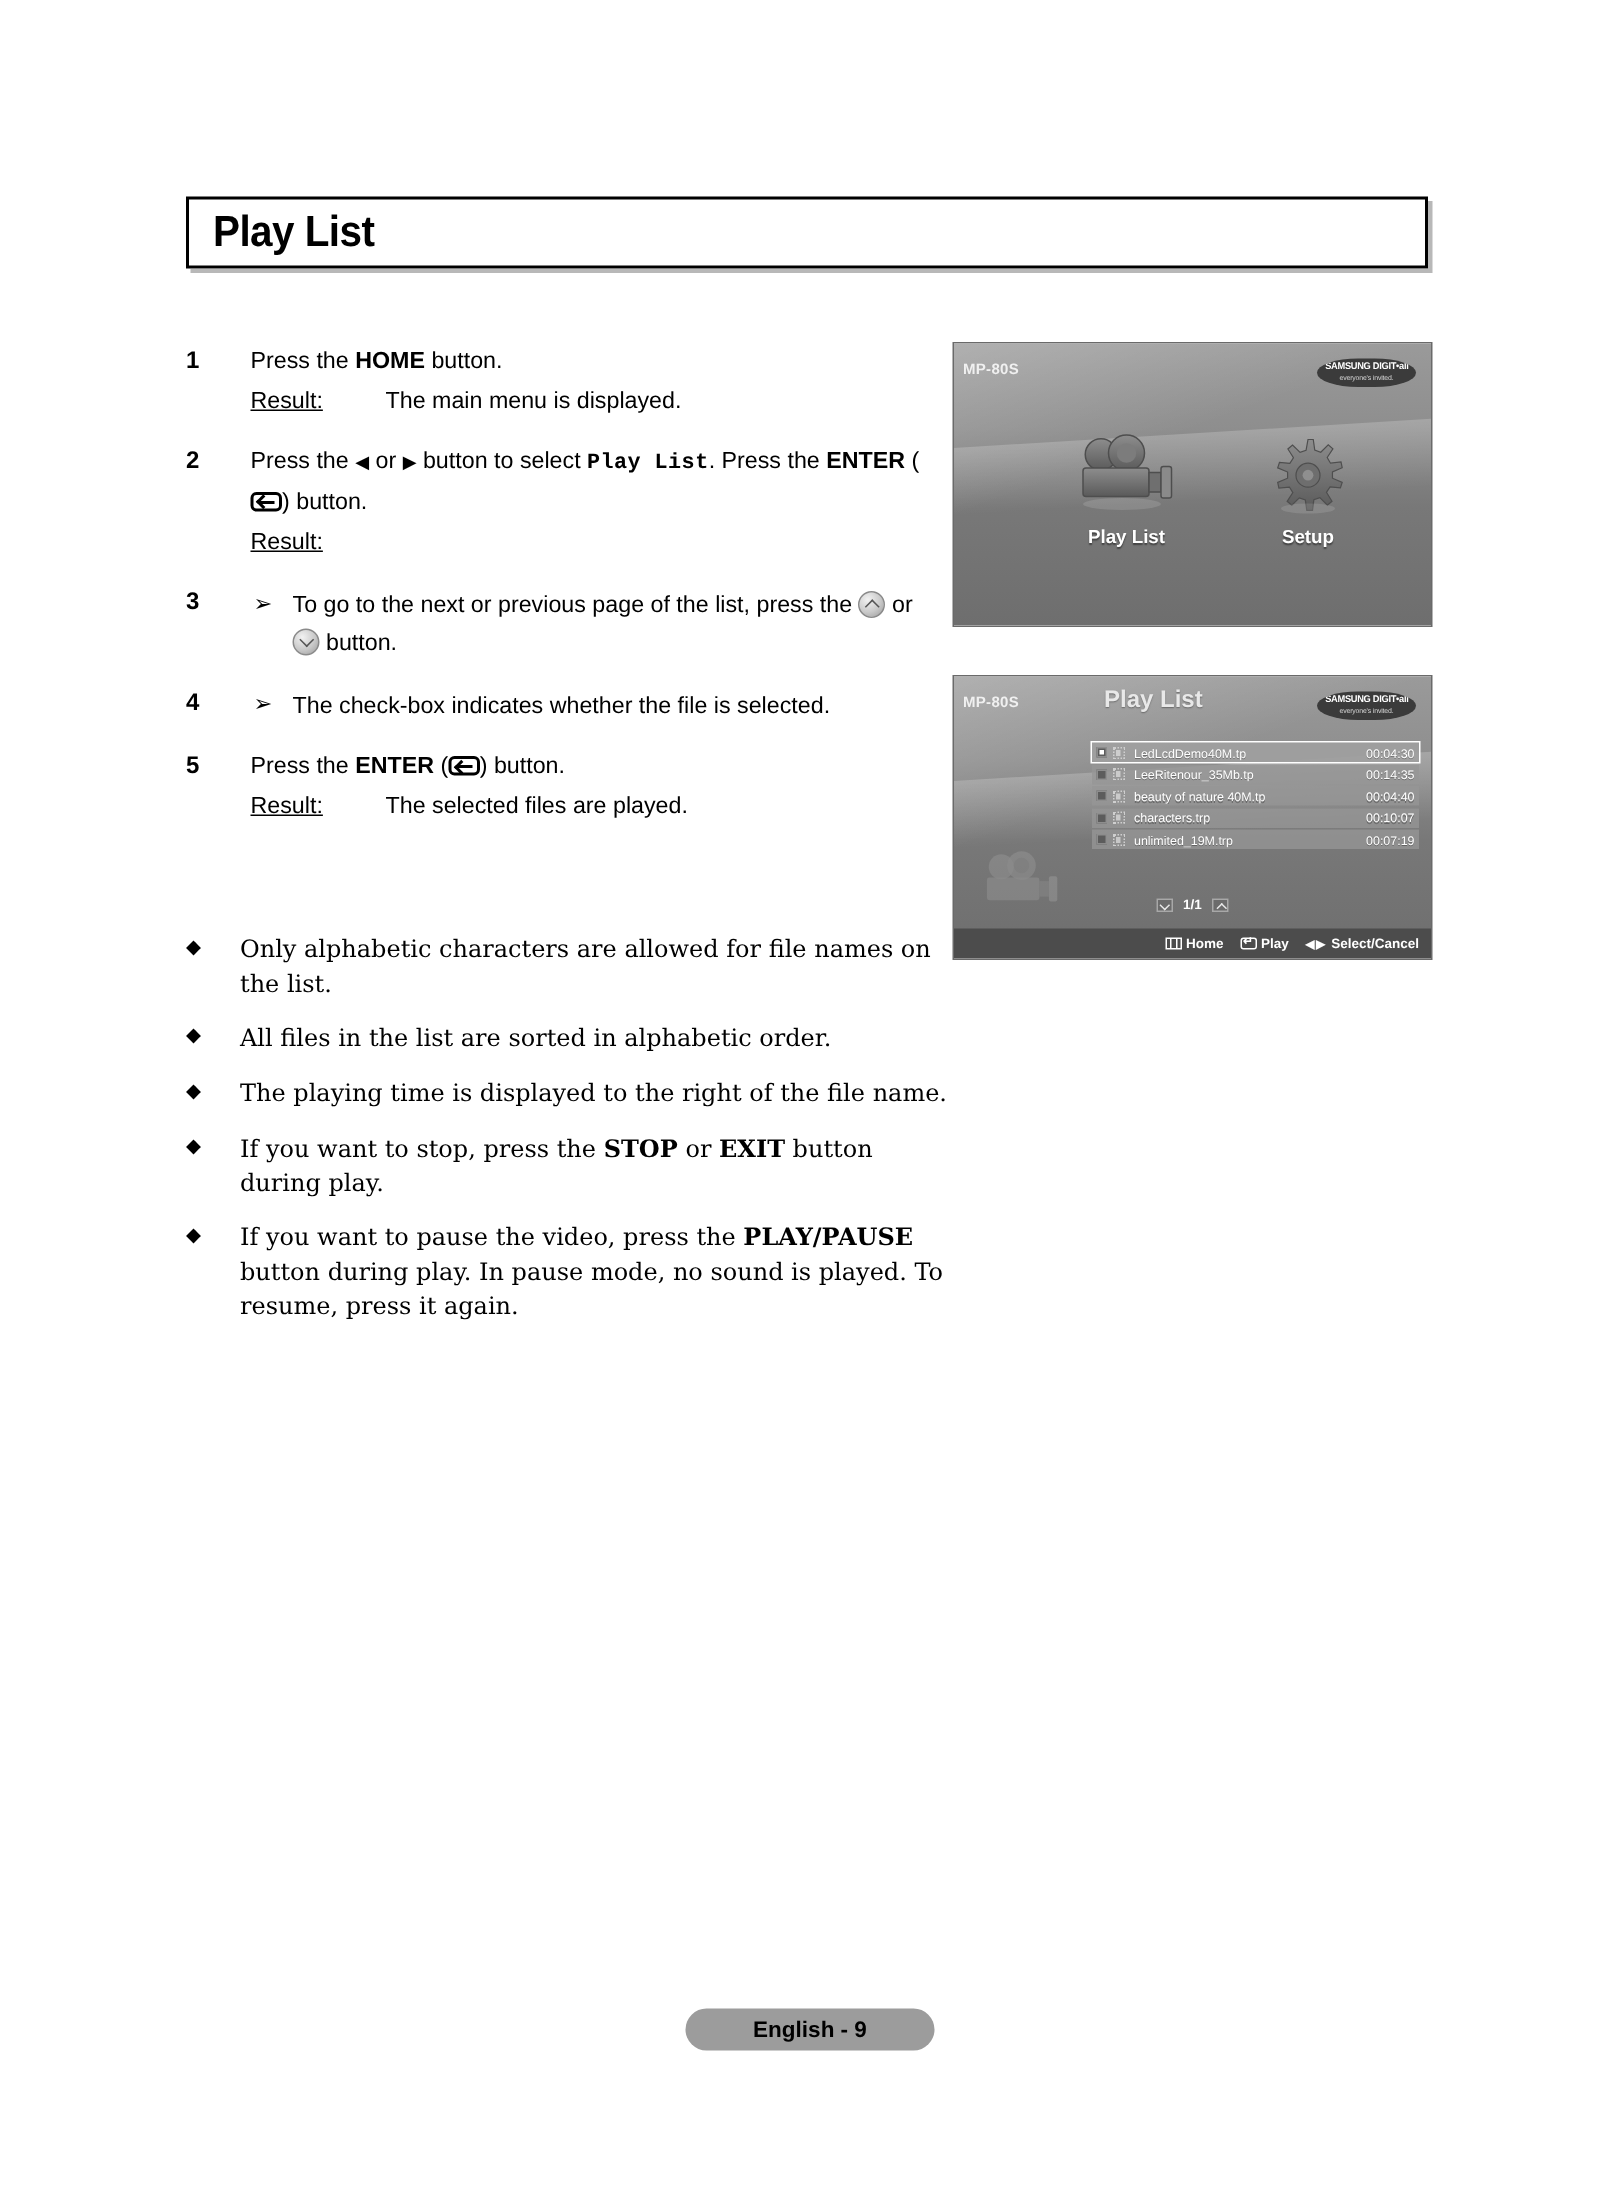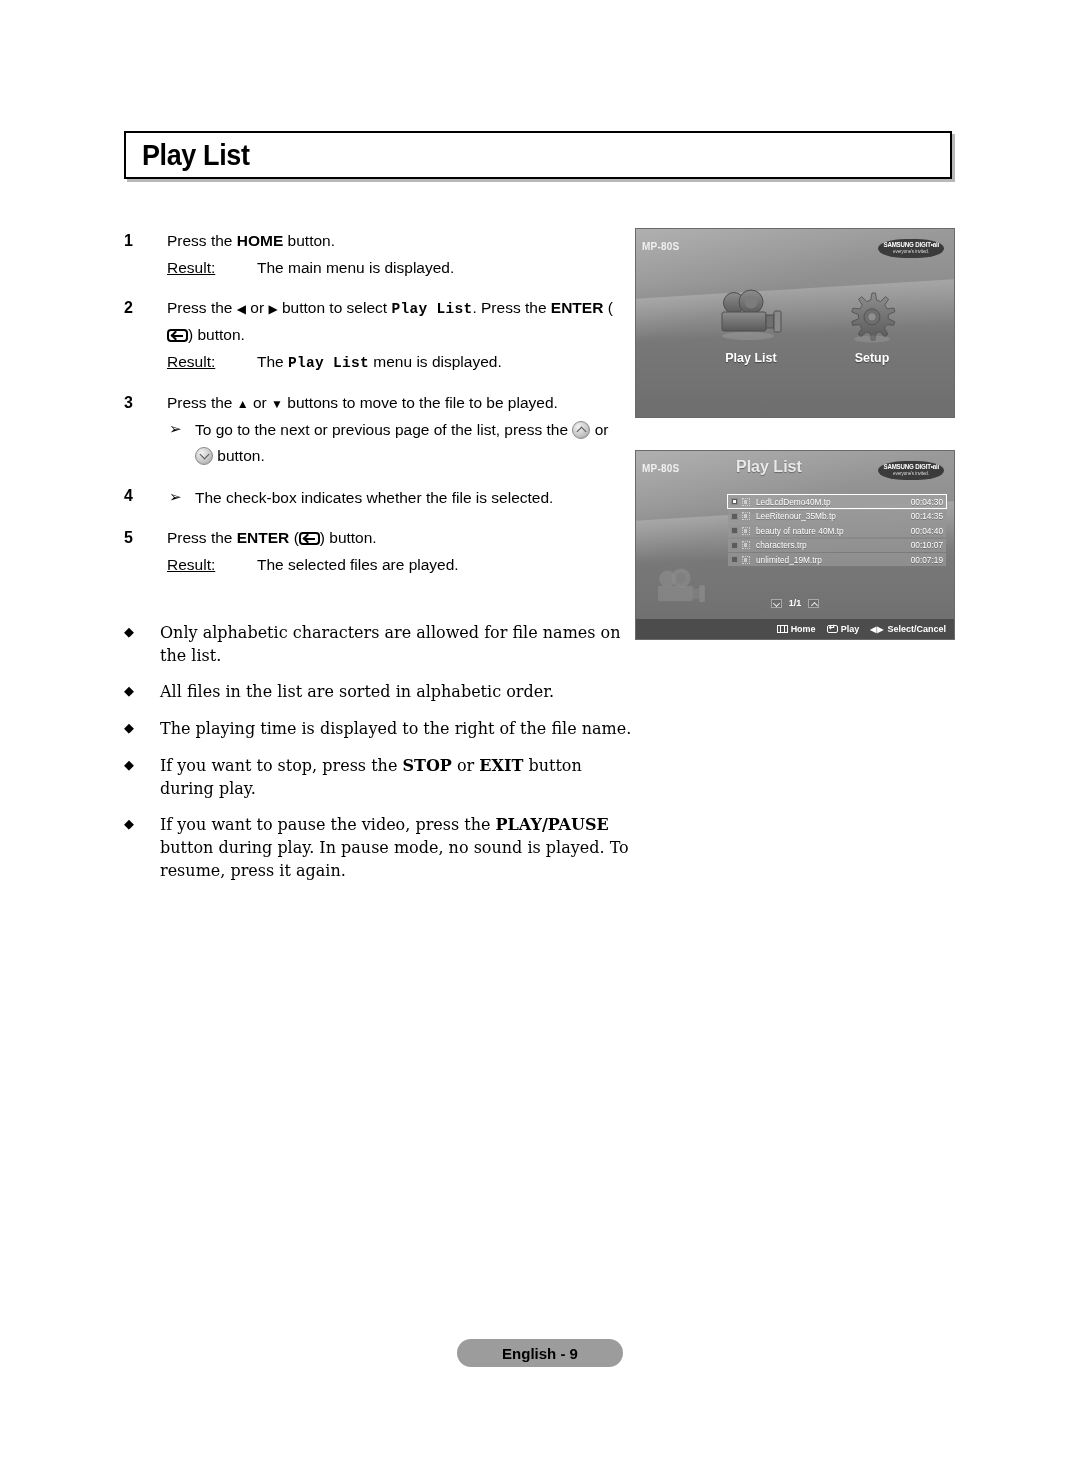--- a/index.html
+++ b/index.html
@@ -436,28 +436,26 @@
           <span><span>The main menu is displayed.</span></span>
         </div>
       </div>
     </div>
     <div class="step">
       <div class="step-num">2</div>
       <div class="step-body">
         <div class="step-line"><span>Press the </span><span style="font-size: 12px;">◀</span><span> or </span><span style="font-size: 12px;">▶</span><span> button to select </span><span class="mono">Play List</span><span>. Press the </span><span class="bold">ENTER</span><span> (</span><span class="enter-icon"></span><span>) button.</span></div>
         <div class="result-row">
           <span class="result-label">Result:</span>
-          <span><span>The </span><span class="mono">Play List</span><span> menu is displayed.</span></span>
         </div>
       </div>
     </div>
     <div class="step">
       <div class="step-num">3</div>
       <div class="step-body">
-        <div class="step-line"><span>Press the </span><span style="font-size: 12px;">▲</span><span> or </span><span style="font-size: 12px;">▼</span><span> buttons to move to the file to be played.</span></div>
         <div class="sub-row">
           <span class="sub-arrow">➢</span>
           <span class="sub-text"><span>To go to the next or previous page of the list, press the </span><span class="circle-btn up"></span><span> or </span><span class="circle-btn down"></span><span> button.</span></span>
         </div>
       </div>
     </div>
     <div class="step">
       <div class="step-num">4</div>
       <div class="step-body">
         <div class="sub-row">

